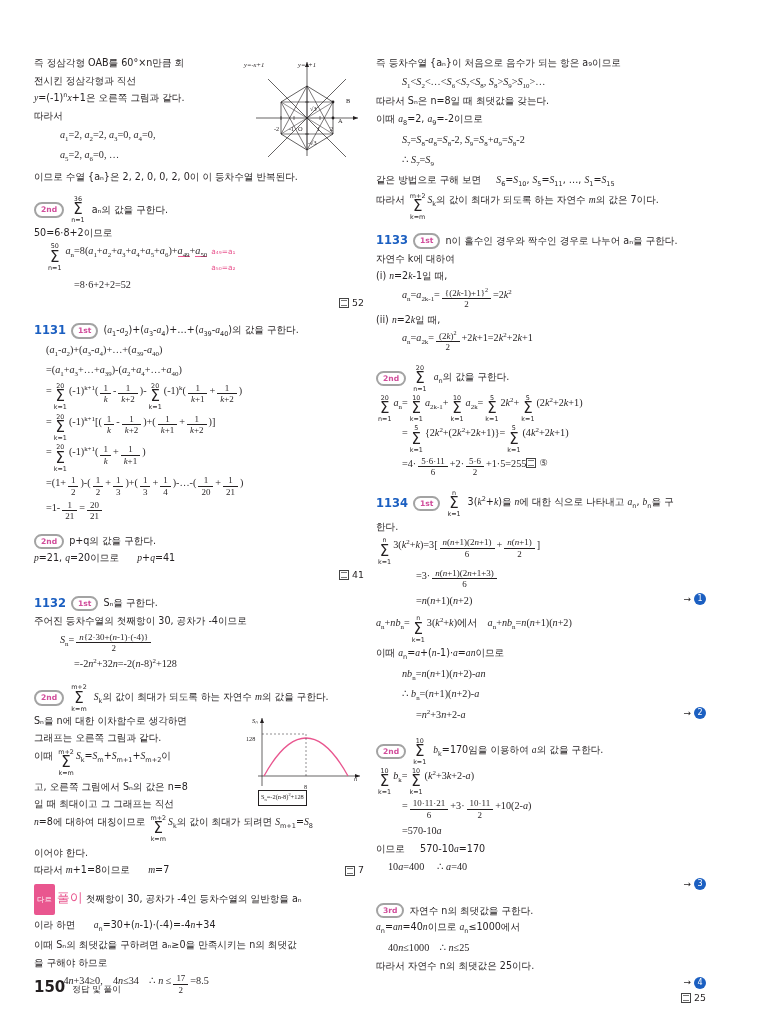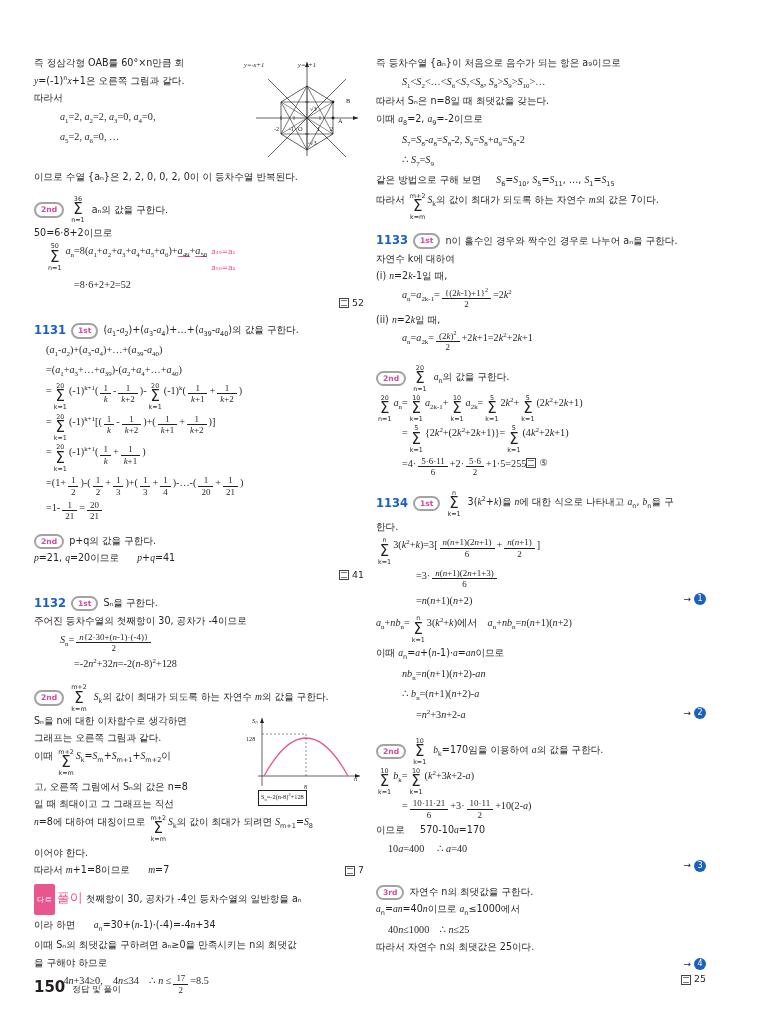--- a/index.html
+++ b/index.html
@@ -232,20 +232,21 @@
           <span style="position:absolute;left:28px;top:-42px;font-size:6.2px;">-2</span>
           <span style="position:absolute;left:43px;top:-42px;font-size:6.2px;">-1</span>
           <span style="position:absolute;left:71px;top:-42px;font-size:6.2px;">1</span>
           <span style="position:absolute;left:84px;top:-42px;font-size:6.2px;">2</span>
           <span style="position:absolute;left:64px;top:-62px;font-size:6.2px;">√3</span>
           <span style="position:absolute;left:62px;top:-28px;font-size:6.2px;">-√3</span>
         </div>
       </div>
 
       <div class="ko blk">즉 정삼각형 OAB를 60°×n만큼 회</div>
+      <div class="ko blk">전시킨 정삼각형과 직선</div>
       <div class="ko blk">
         <span class="math">y</span>=(-1)<sup>n</sup><span class="math">x</span>+1은 오른쪽 그림과 같다.
       </div>
       <div class="ko blk">따라서</div>
       <div class="blk indent2">
         <span class="math">a</span><sub>1</sub>=2, <span class="math">a</span><sub>2</sub>=2, <span class="math">a</span><sub>3</sub>=0, <span class="math">a</span><sub>4</sub>=0,
       </div>
       <div class="blk indent2">
         <span class="math">a</span><sub>5</sub>=2, <span class="math">a</span><sub>6</sub>=0, …
       </div>
@@ -761,20 +762,21 @@
             <span class="num">10·11·21</span>
             <span class="den">6</span>
           </span>
         <span>+3·</span>
         <span class="frac">
             <span class="num">10·11</span>
             <span class="den">2</span>
           </span>
         <span>+10(2-<span class="math">a</span>)</span>
       </div>
+      <div class="blk indent2">=570-10<span class="math">a</span></div>
       <div class="ko blk">이므로&nbsp;&nbsp;&nbsp;&nbsp;&nbsp;570-10<span class="math">a</span>=170</div>
       <div class="blk indent1">
         10<span class="math">a</span>=400&nbsp;&nbsp;&nbsp;&nbsp;&nbsp;∴ <span class="math">a</span>=40
       </div>
       <div class="blk">
         <span class="arrow-tag">→ <span class="bullet-num">3</span></span>
       </div>
       <div class="clr"></div>
 
       <div class="prob-head">

